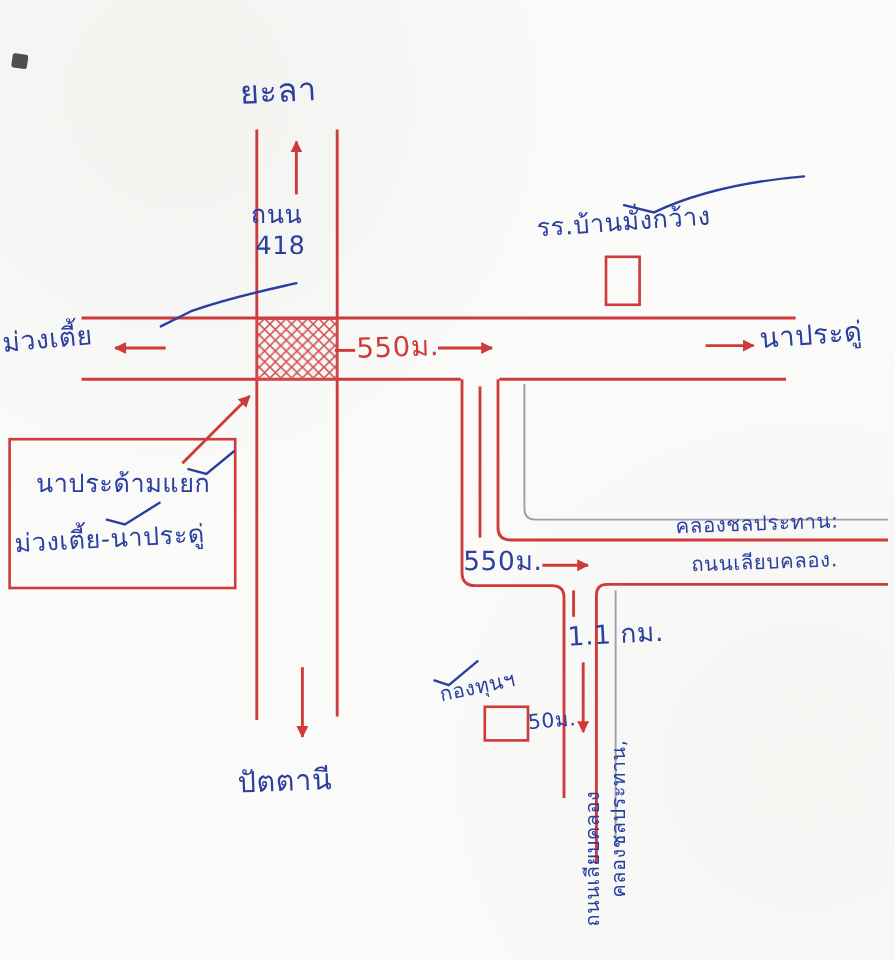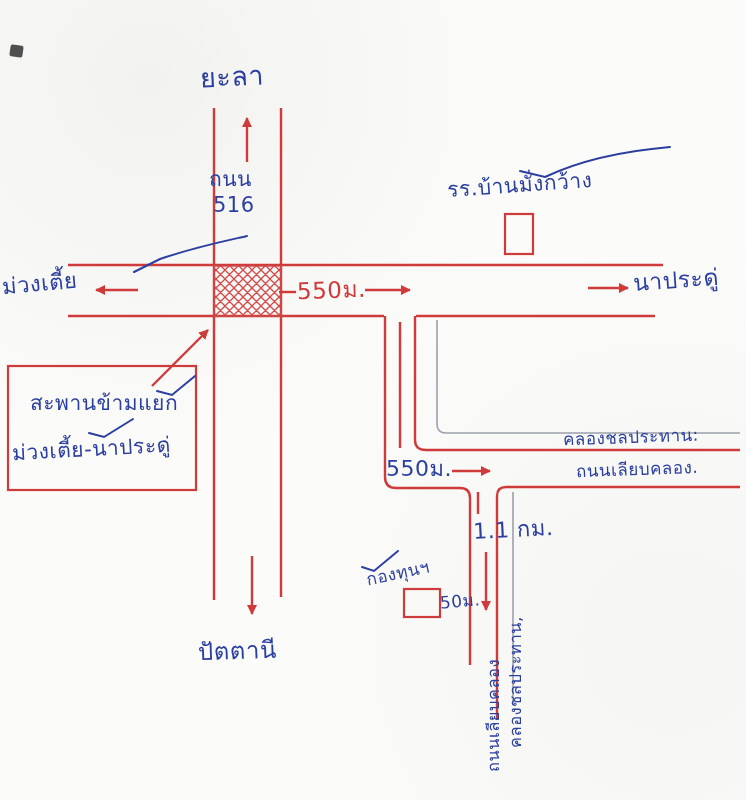--- a/index.html
+++ b/index.html
@@ -92,32 +92,32 @@
       <path d="M157,391 L172,395 L195,376"></path>
       <path d="M89,433 L104,437 L133,419"></path>
       <path d="M362,567 L374,571 L398,551"></path>
     </g>
   </svg>
 
   <div class="lbl" style="left:200px;top:60px;font-size:27px;transform:rotate(-3deg);">ยะลา</div>
 
   <div class="lbl" style="left:209px;top:166px;font-size:21px;">
     <div>ถนน</div>
-    <div style="padding-left:4px;">516</div>
+    <div style="padding-left:4px;">418</div>
   </div>
 
   <div class="lbl" style="left:447px;top:172px;font-size:21px;transform:rotate(-4deg);">รร.บ้านมั่งกว้าง</div>
 
   <div class="lbl" style="left:2px;top:270px;font-size:22px;transform:rotate(-5deg);">ม่วงเตี้ย</div>
 
   <div class="lbl red" style="left:297px;top:276px;font-size:23px;transform:rotate(-2deg);">550ม.</div>
 
   <div class="lbl" style="left:633px;top:266px;font-size:23px;transform:rotate(-4deg);">นาประดู่</div>
 
-  <div class="lbl" style="left:30px;top:390px;font-size:21px;">สะพานข้ามแยก</div>
+  <div class="lbl" style="left:30px;top:390px;font-size:21px;">นาประด้ามแยก</div>
   <div class="lbl" style="left:12px;top:436px;font-size:21px;transform:rotate(-3deg);">ม่วงเตี้ย-นาประดู่</div>
 
   <div class="lbl" style="left:386px;top:455px;font-size:22px;">550ม.</div>
 
   <div class="lbl" style="left:563px;top:427px;font-size:17px;transform:rotate(-2deg);">คลองชลประทาน:</div>
   <div class="lbl" style="left:576px;top:459px;font-size:17px;transform:rotate(-2deg);">ถนนเลียบคลอง.</div>
 
   <div class="lbl" style="left:473px;top:516px;font-size:22px;transform:rotate(-3deg);">1.1 กม.</div>
 
   <div class="lbl" style="left:366px;top:563px;font-size:17px;transform:rotate(-12deg);">กองทุนฯ</div>

